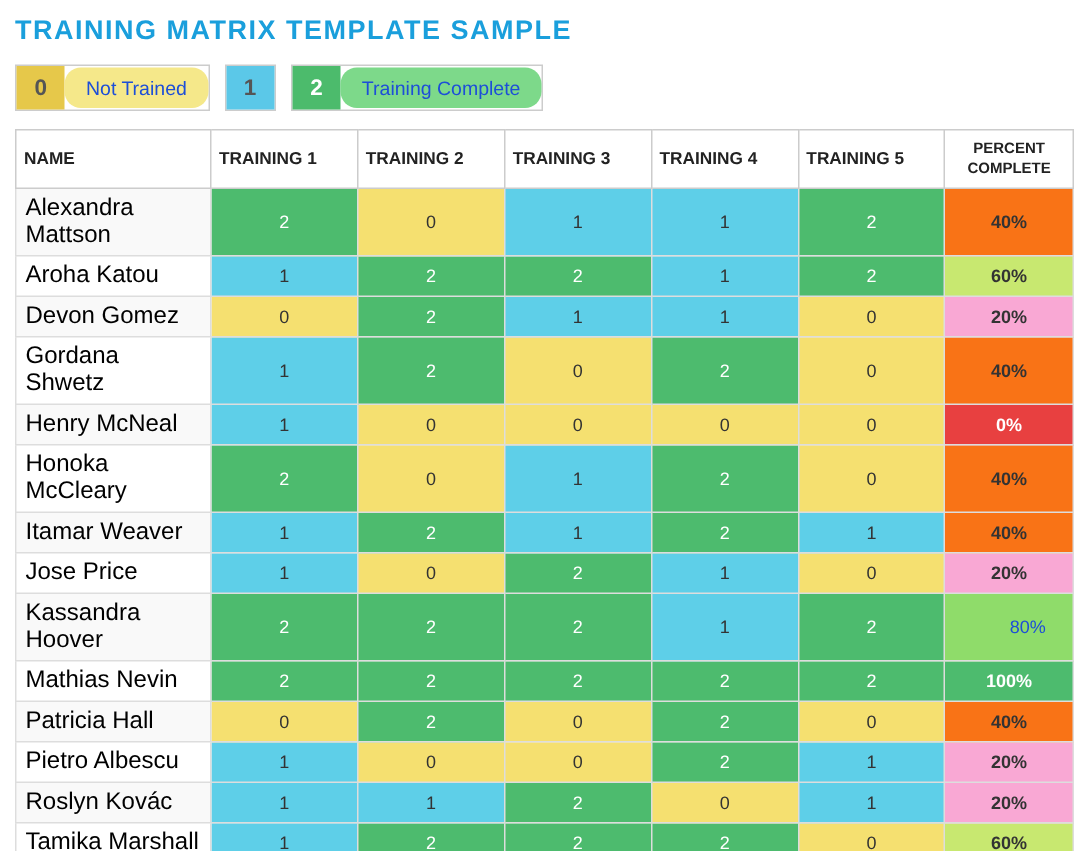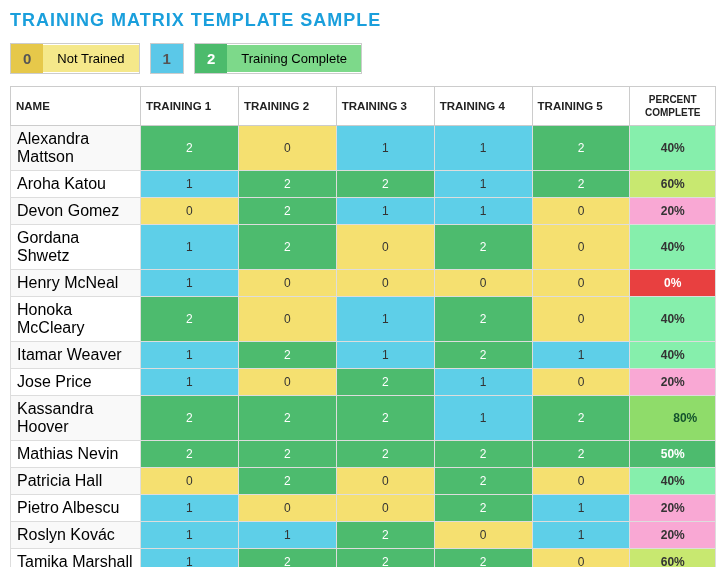--- a/index.html
+++ b/index.html
@@ -30,21 +30,22 @@
     }
     .legend-num {
       padding: 6px 12px;
       font-weight: bold;
       font-size: 15px;
       color: #fff;
     }
     .legend-label {
       padding: 6px 14px;
       font-size: 13px;
-      color: #000000;
+      color: #1d4ed8;
+      border-radius: 11px;
     }
     .legend-0 .legend-num { background: #e6c84a; color: #555; }
     .legend-0 .legend-label { background: #f5e88a; }
     .legend-1 .legend-num { background: #5bc8e8; color: #555; }
     .legend-1 .legend-label { background: #a8e8f5; }
     .legend-2 .legend-num { background: #4cbb6c; color: #fff; }
     .legend-2 .legend-label { background: #7dd98a; }
 
     table {
       width: 100%;
@@ -76,23 +77,23 @@
     }
     tbody tr td:first-child {
       text-align: left;
       background: #fff;
       font-size: 16px;
     }
     .cell-0 { background: #f5e070; color: #333; }
     .cell-1 { background: #5ecfe8; color: #333; }
     .cell-2 { background: #4dbb6e; color: #fff; }
     .pct-100 { background: #4dbb6e; color: #fff; font-weight: bold; }
-    .pct-80  { background: #8fdc6a; color: #14532d; font-weight: bold; padding-left: 31px; }
+    .pct-80  { background: #8fdc6a; color: #1d4ed8; font-weight: normal; padding-left: 31px; }
     .pct-60  { background: #c8e870; color: #333; font-weight: bold; text-align: center; }
-    .pct-40  { background: #86efac; color: #333; font-weight: bold; }
+    .pct-40  { background: #f97316; color: #333; font-weight: bold; }
     .pct-20  { background: #f9a8d4; color: #333; font-weight: bold; }
     .pct-0   { background: #e84040; color: #fff; font-weight: bold; }
     tbody tr:nth-child(odd) td:first-child { background: #f9f9f9; }
     tbody tr:nth-child(even) td:first-child { background: #fff; }
   </style>
 </head>
 <body>
 
 <div class="page-title">TRAINING MATRIX TEMPLATE SAMPLE</div>
 
@@ -204,21 +205,21 @@
         <td class="cell-2">2</td>
         <td class="pct-80">80%</td>
       </tr>
       <tr>
         <td>Mathias Nevin</td>
         <td class="cell-2">2</td>
         <td class="cell-2">2</td>
         <td class="cell-2">2</td>
         <td class="cell-2">2</td>
         <td class="cell-2">2</td>
-        <td class="pct-100">50%</td>
+        <td class="pct-100">100%</td>
       </tr>
       <tr>
         <td>Patricia Hall</td>
         <td class="cell-0">0</td>
         <td class="cell-2">2</td>
         <td class="cell-0">0</td>
         <td class="cell-2">2</td>
         <td class="cell-0">0</td>
         <td class="pct-40">40%</td>
       </tr>

